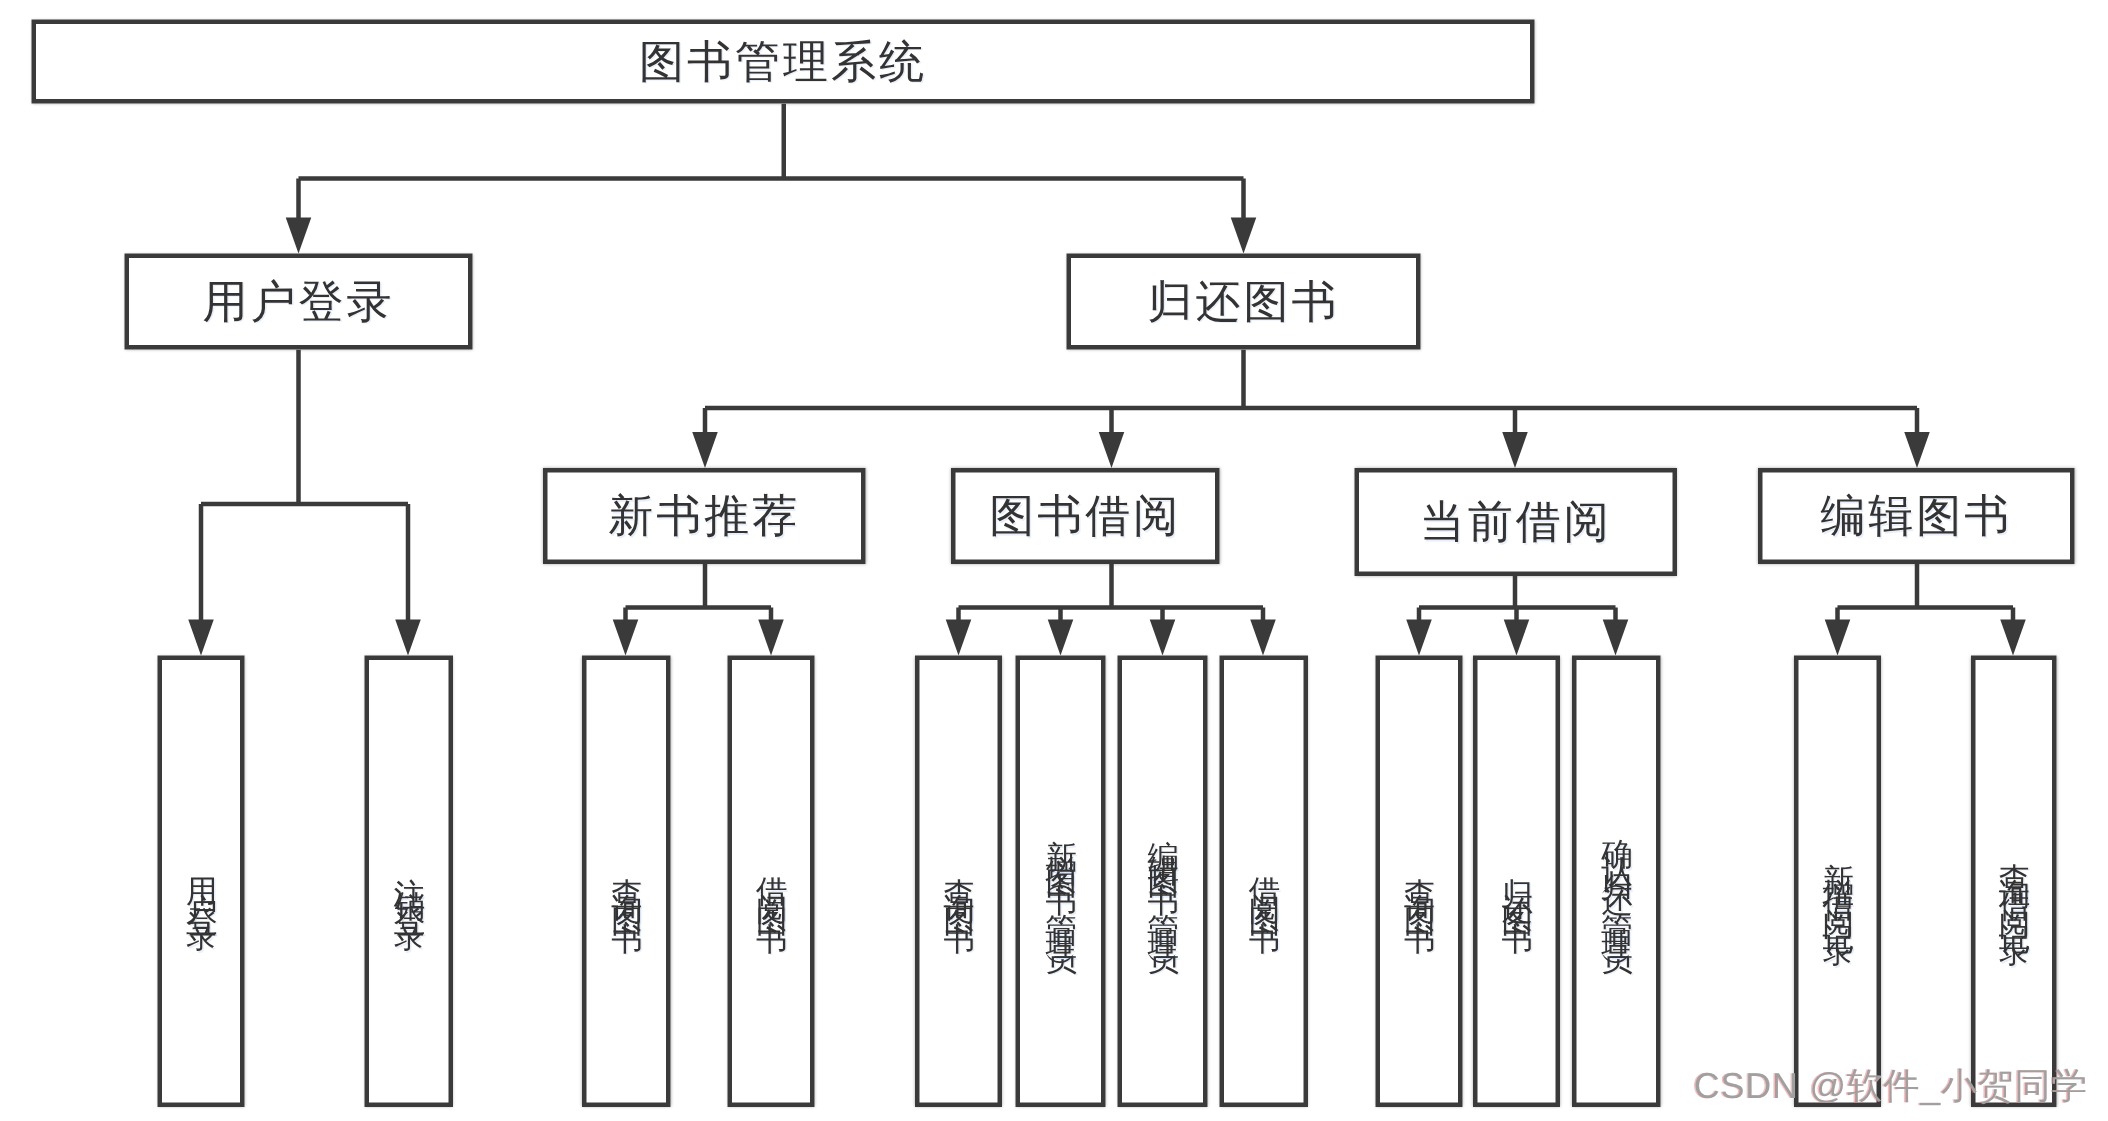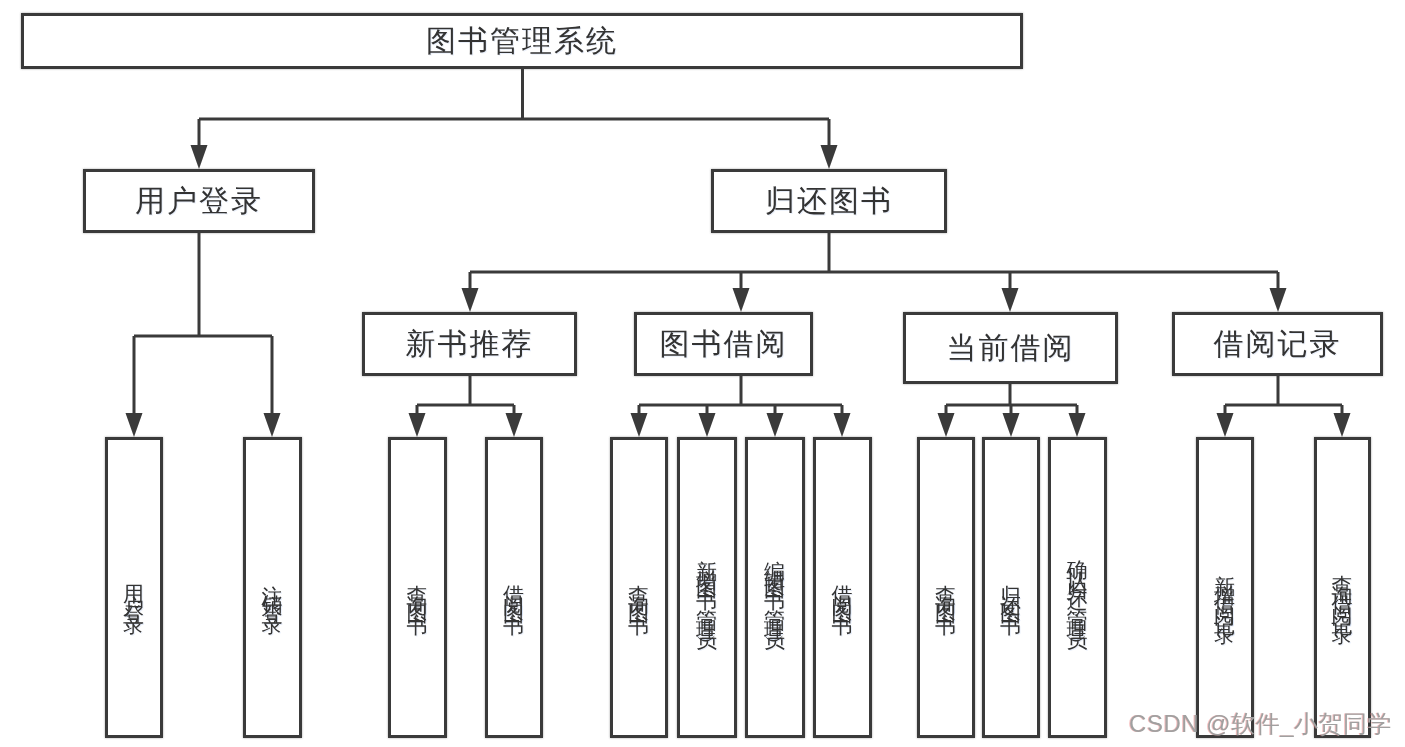--- a/index.html
+++ b/index.html
@@ -104,21 +104,21 @@
   <div class="node" style="left:362px; top:312px; width:215px; height:64px;font-family:Liberation Mono, monospace;">
     <span class="label">新书推荐</span>
   </div>
   <div class="node" style="left:634px; top:312px; width:179px; height:64px;">
     <span class="label">图书借阅</span>
   </div>
   <div class="node" style="left:903px; top:312px; width:215px; height:72px;">
     <span class="label">当前借阅</span>
   </div>
   <div class="node" style="left:1172px; top:312px; width:211px; height:64px;">
-    <span class="label">借阅记录</span>
+    <span class="label">编辑图书</span>
   </div>
 
   <div class="node vbox" style="left:105px; top:437px; width:58px; height:301px;">
     <span class="label">用户登录</span>
   </div>
   <div class="node vbox" style="left:243px; top:437px; width:59px; height:301px;">
     <span class="label">注销登录</span>
   </div>
 
   <div class="node vbox" style="left:388px; top:437px; width:59px; height:301px;">

